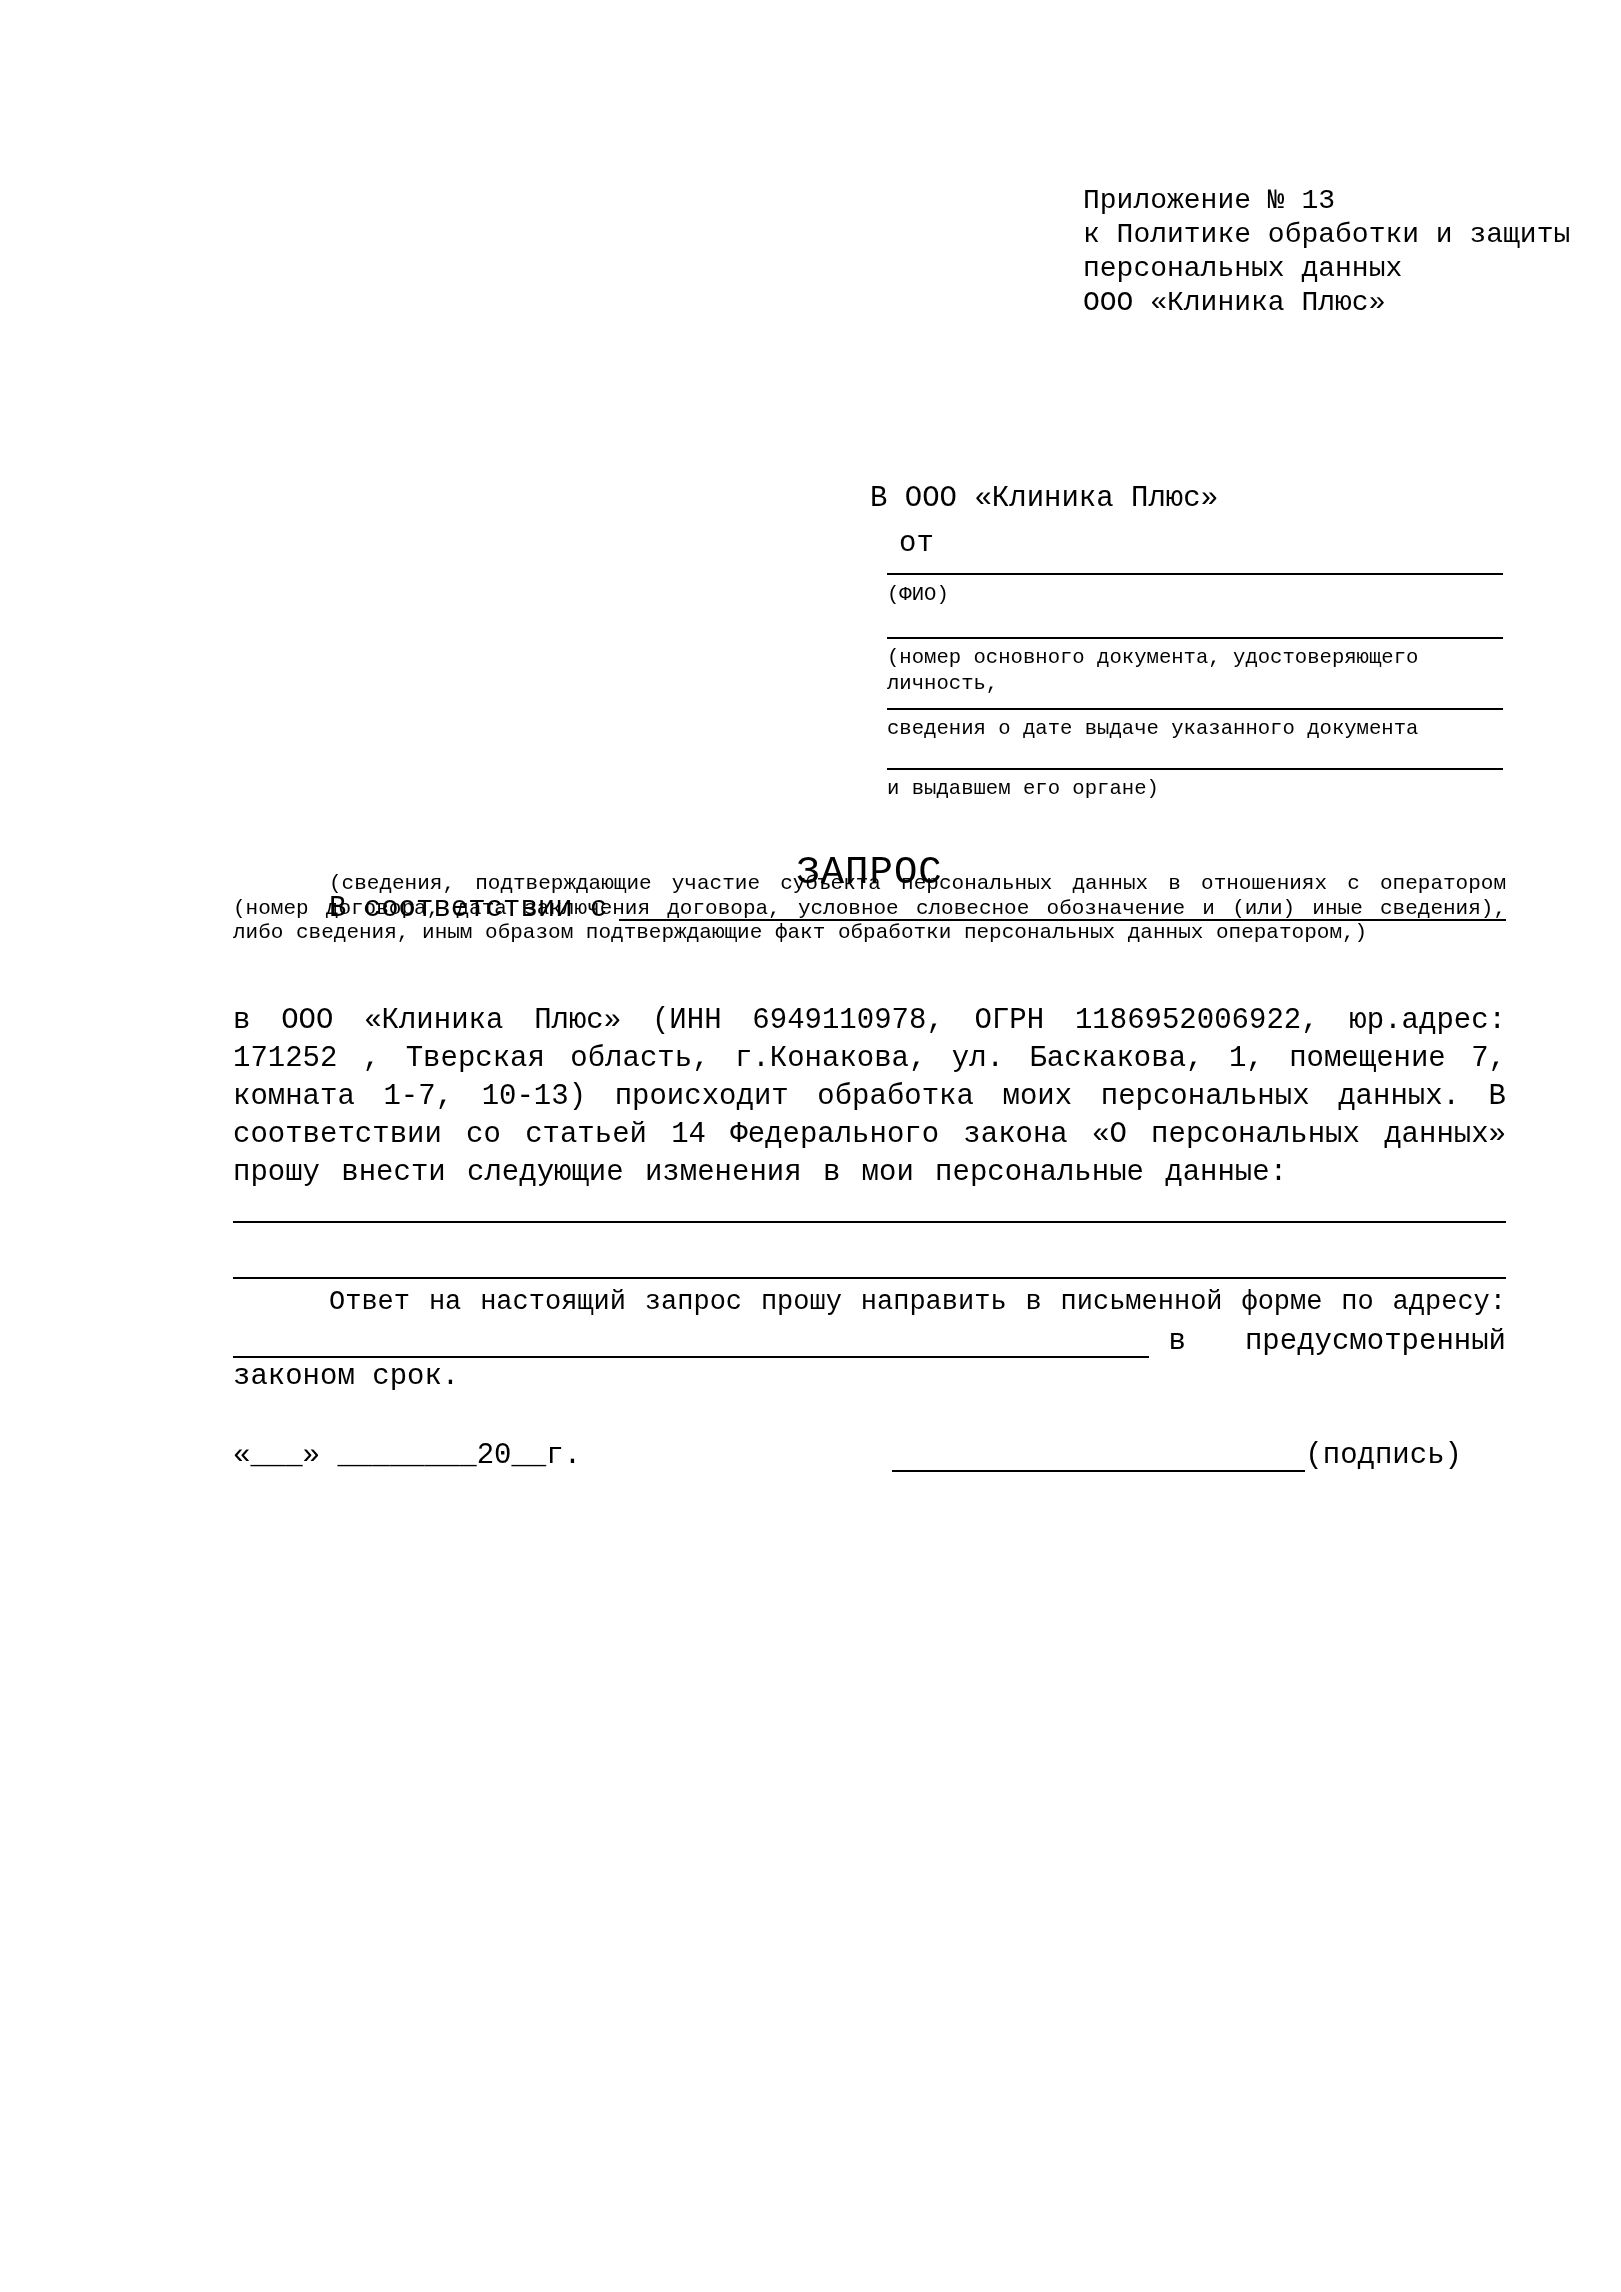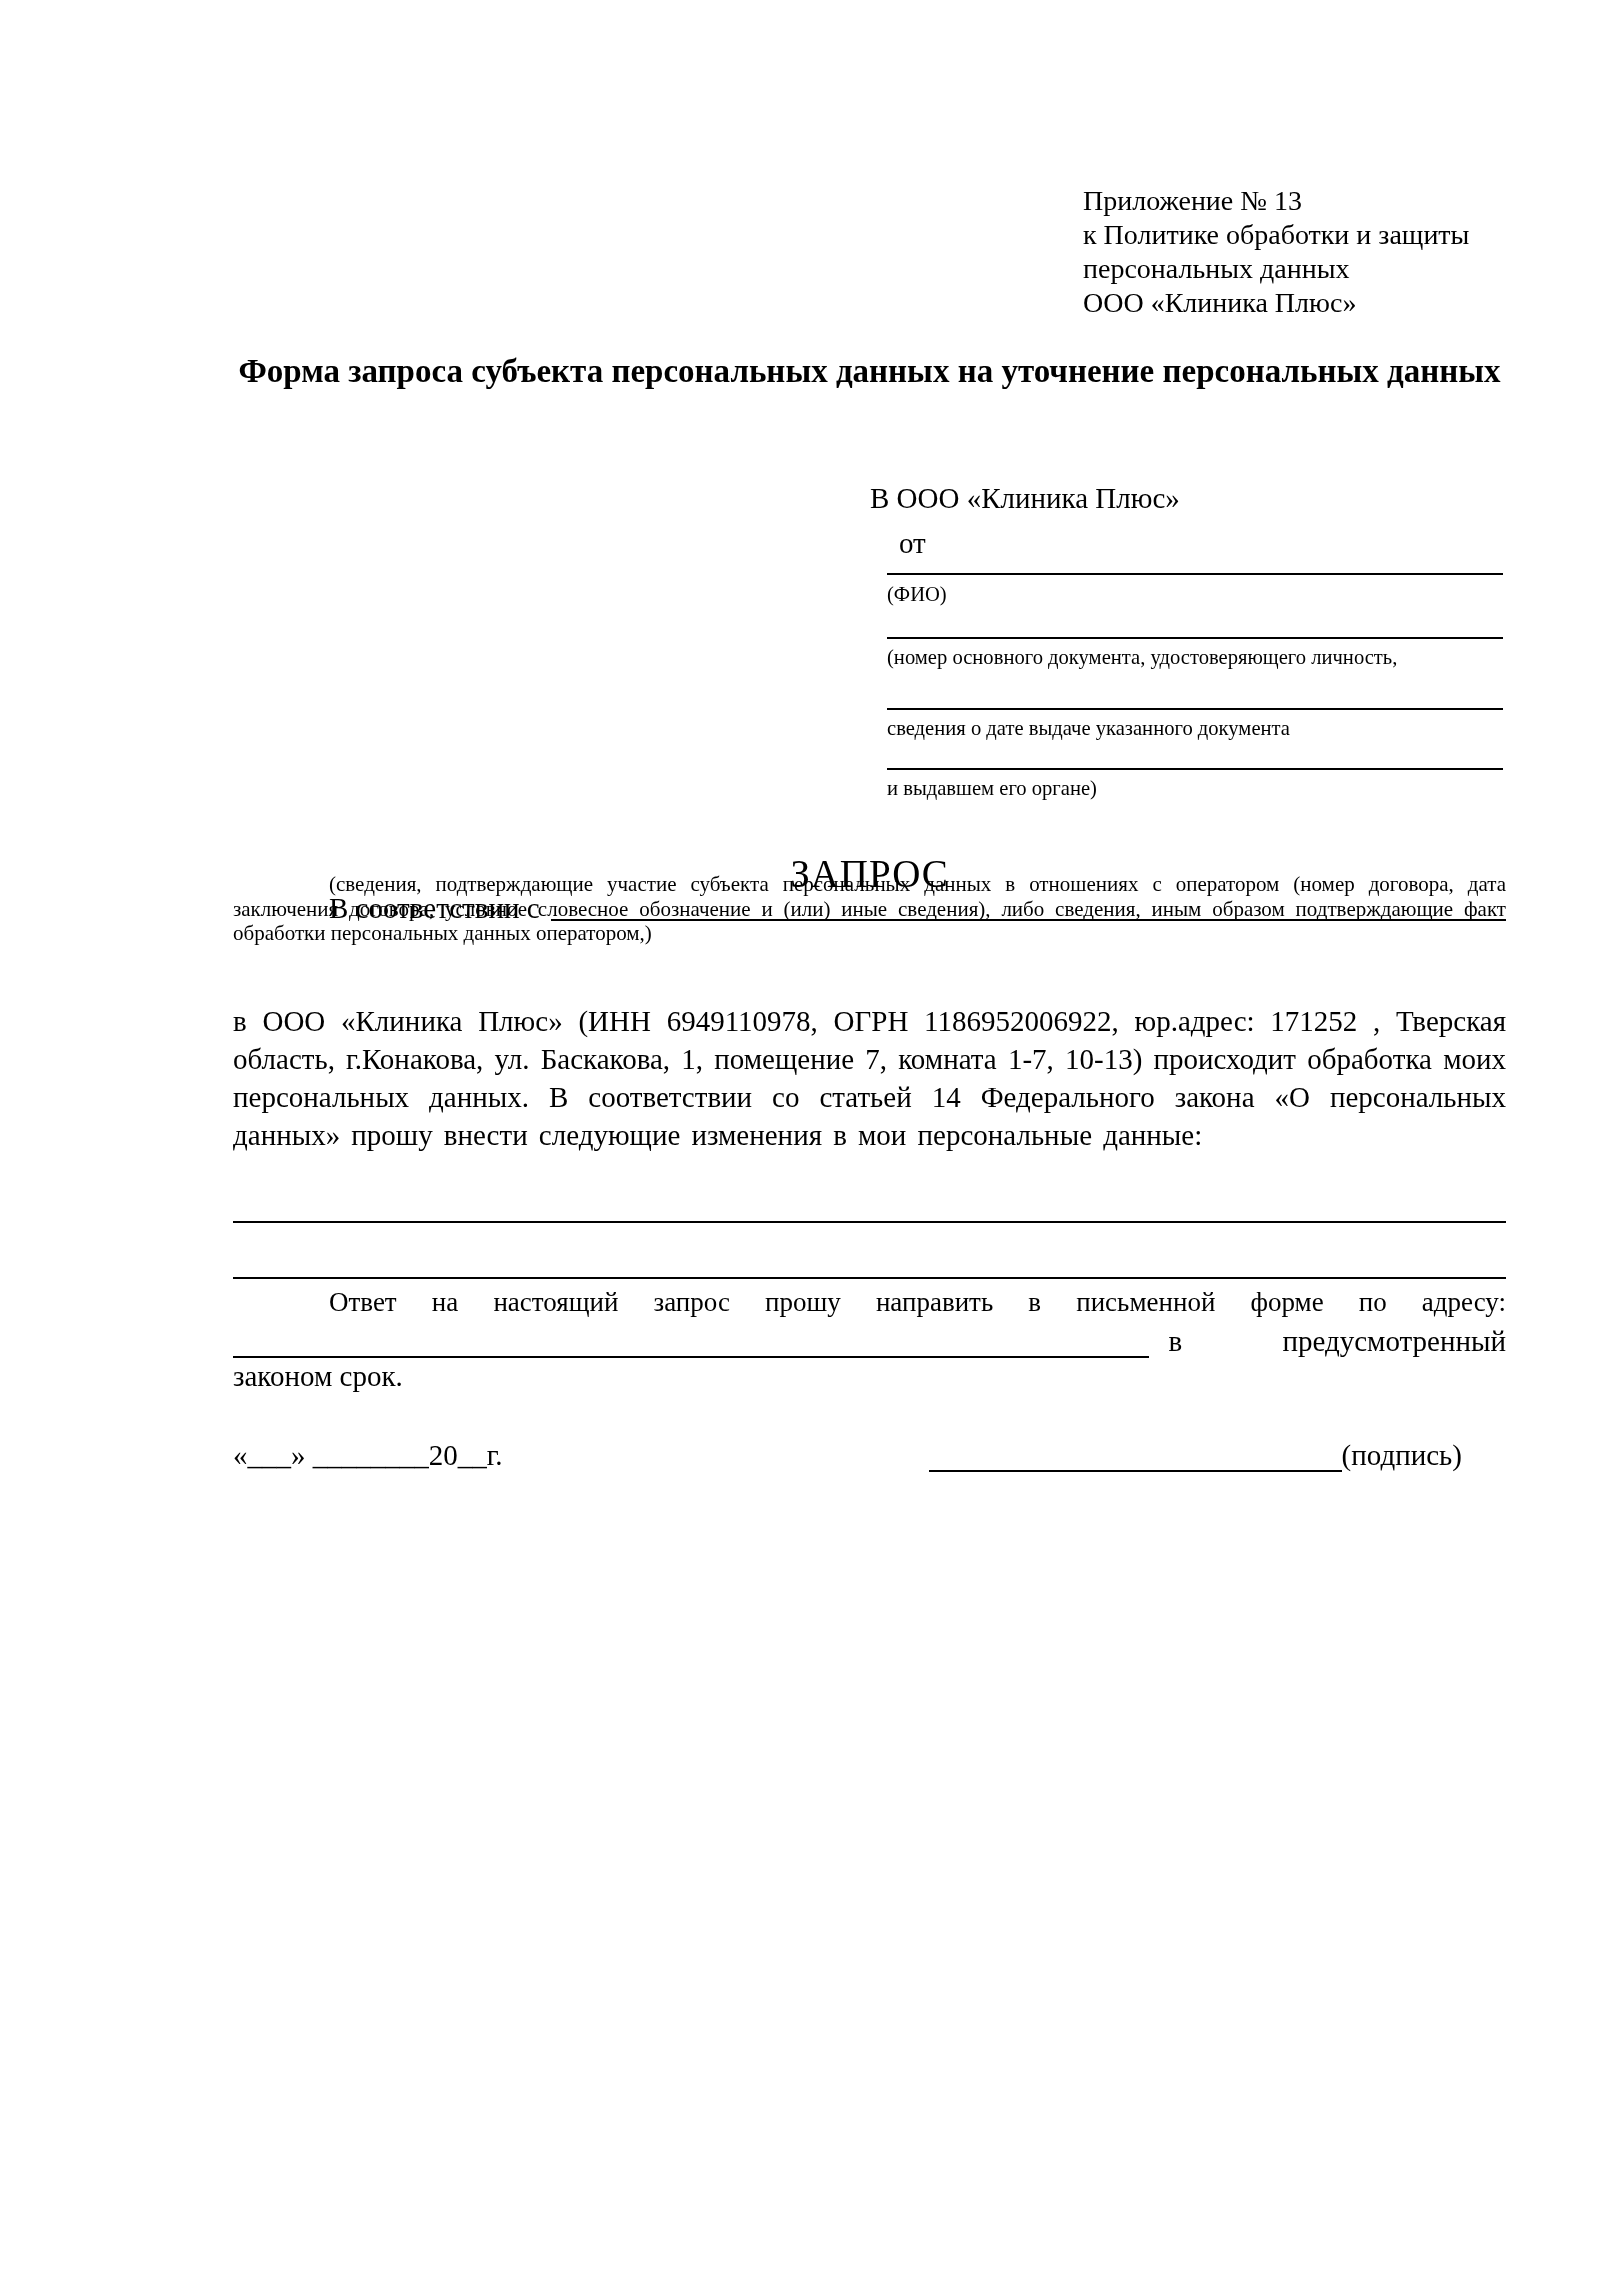--- a/index.html
+++ b/index.html
@@ -2,21 +2,21 @@
 <html><head>
 <meta charset="utf-8">
 <style>
   html, body { margin: 0; padding: 0; background: #ffffff; }
   .page {
     position: relative;
     width: 1621px;
     height: 2293px;
     background: #ffffff;
     color: #000000;
-    font-family: Liberation Serif, serif;
+    font-family: Liberation Mono, monospace;
     overflow: hidden;
   }
 
   
   .header-block {
     position: absolute;
     left: 1083px;
     top: 184px;
     font-size: 28px;
     line-height: 34px;
@@ -200,21 +200,20 @@
 
 <div class="page">
 
   <div class="header-block">
     <div>Приложение № 13</div>
     <div>к Политике обработки и защиты</div>
     <div>персональных данных</div>
     <div>ООО «Клиника Плюс»</div>
   </div>
 
-  <h1 class="title">Форма запроса субъекта персональных данных на уточнение персональных данных</h1>
 
   <div class="to-line">В ООО «Клиника Плюс»</div>
   <div class="from-label">от</div>
 
   <div class="field-line f1"></div>
   <div class="field-caption c1">(ФИО)</div>
 
   <div class="field-line f2"></div>
   <div class="field-caption c2">(номер основного документа, удостоверяющего личность,</div>
 

